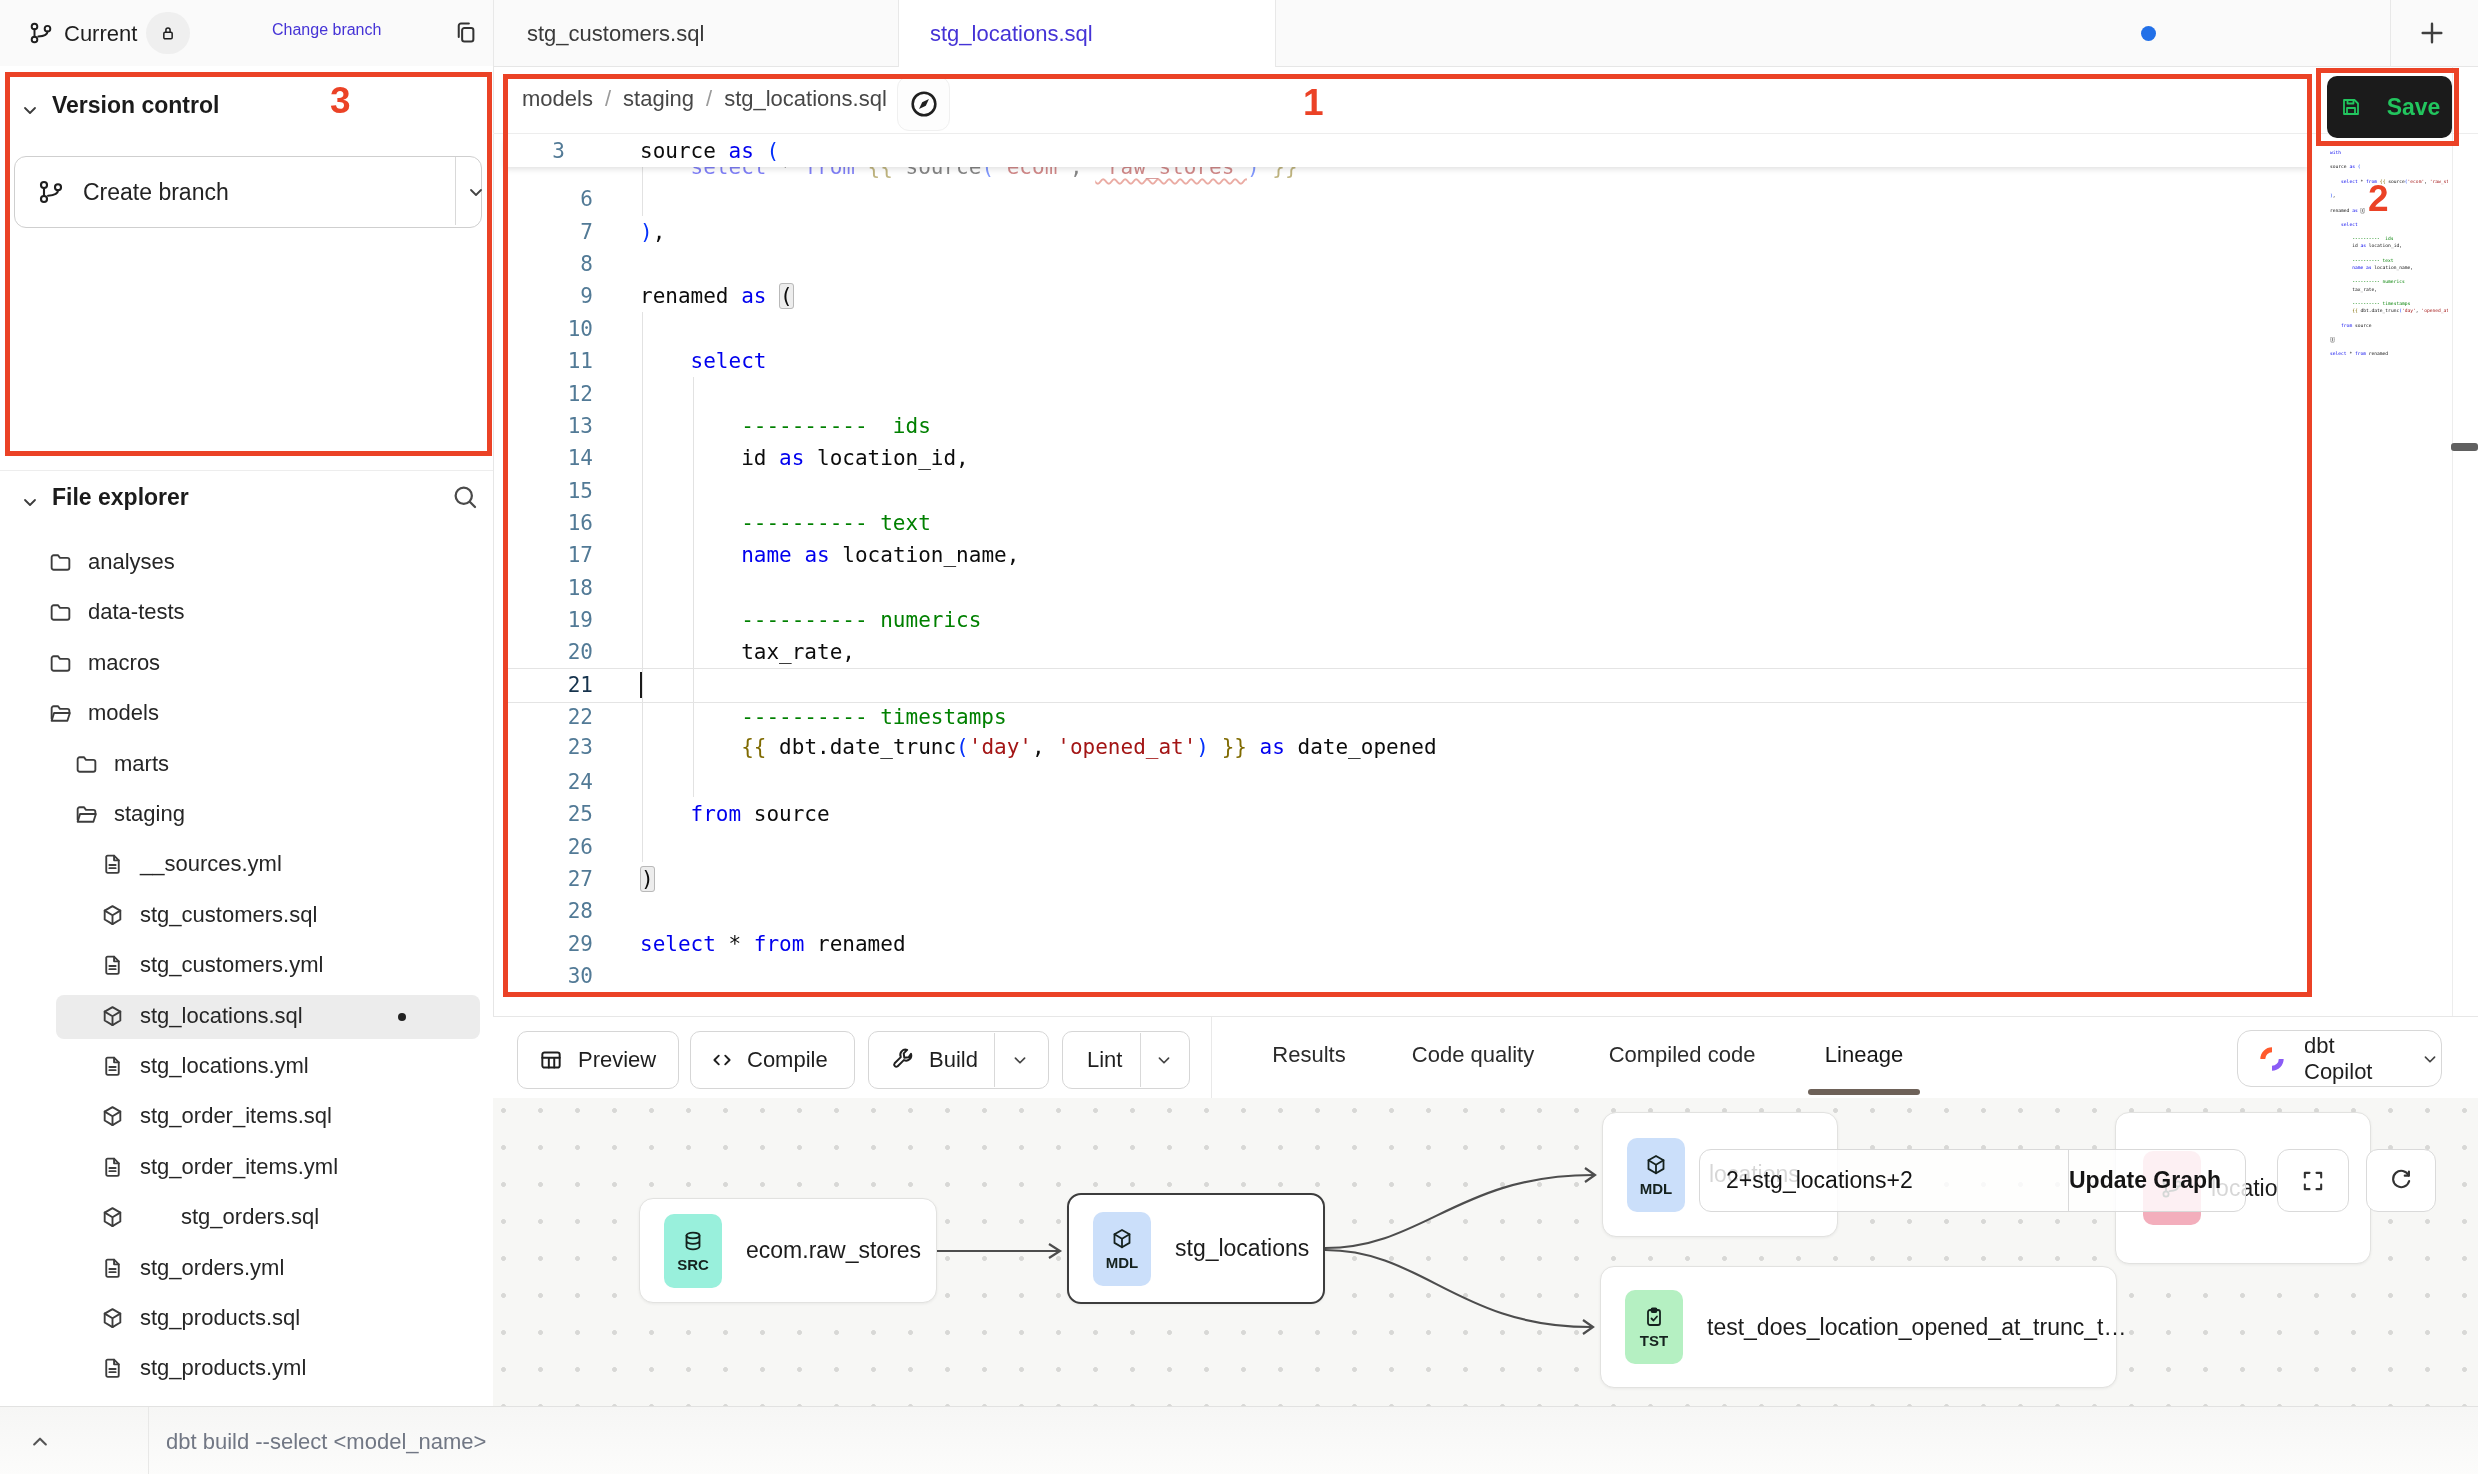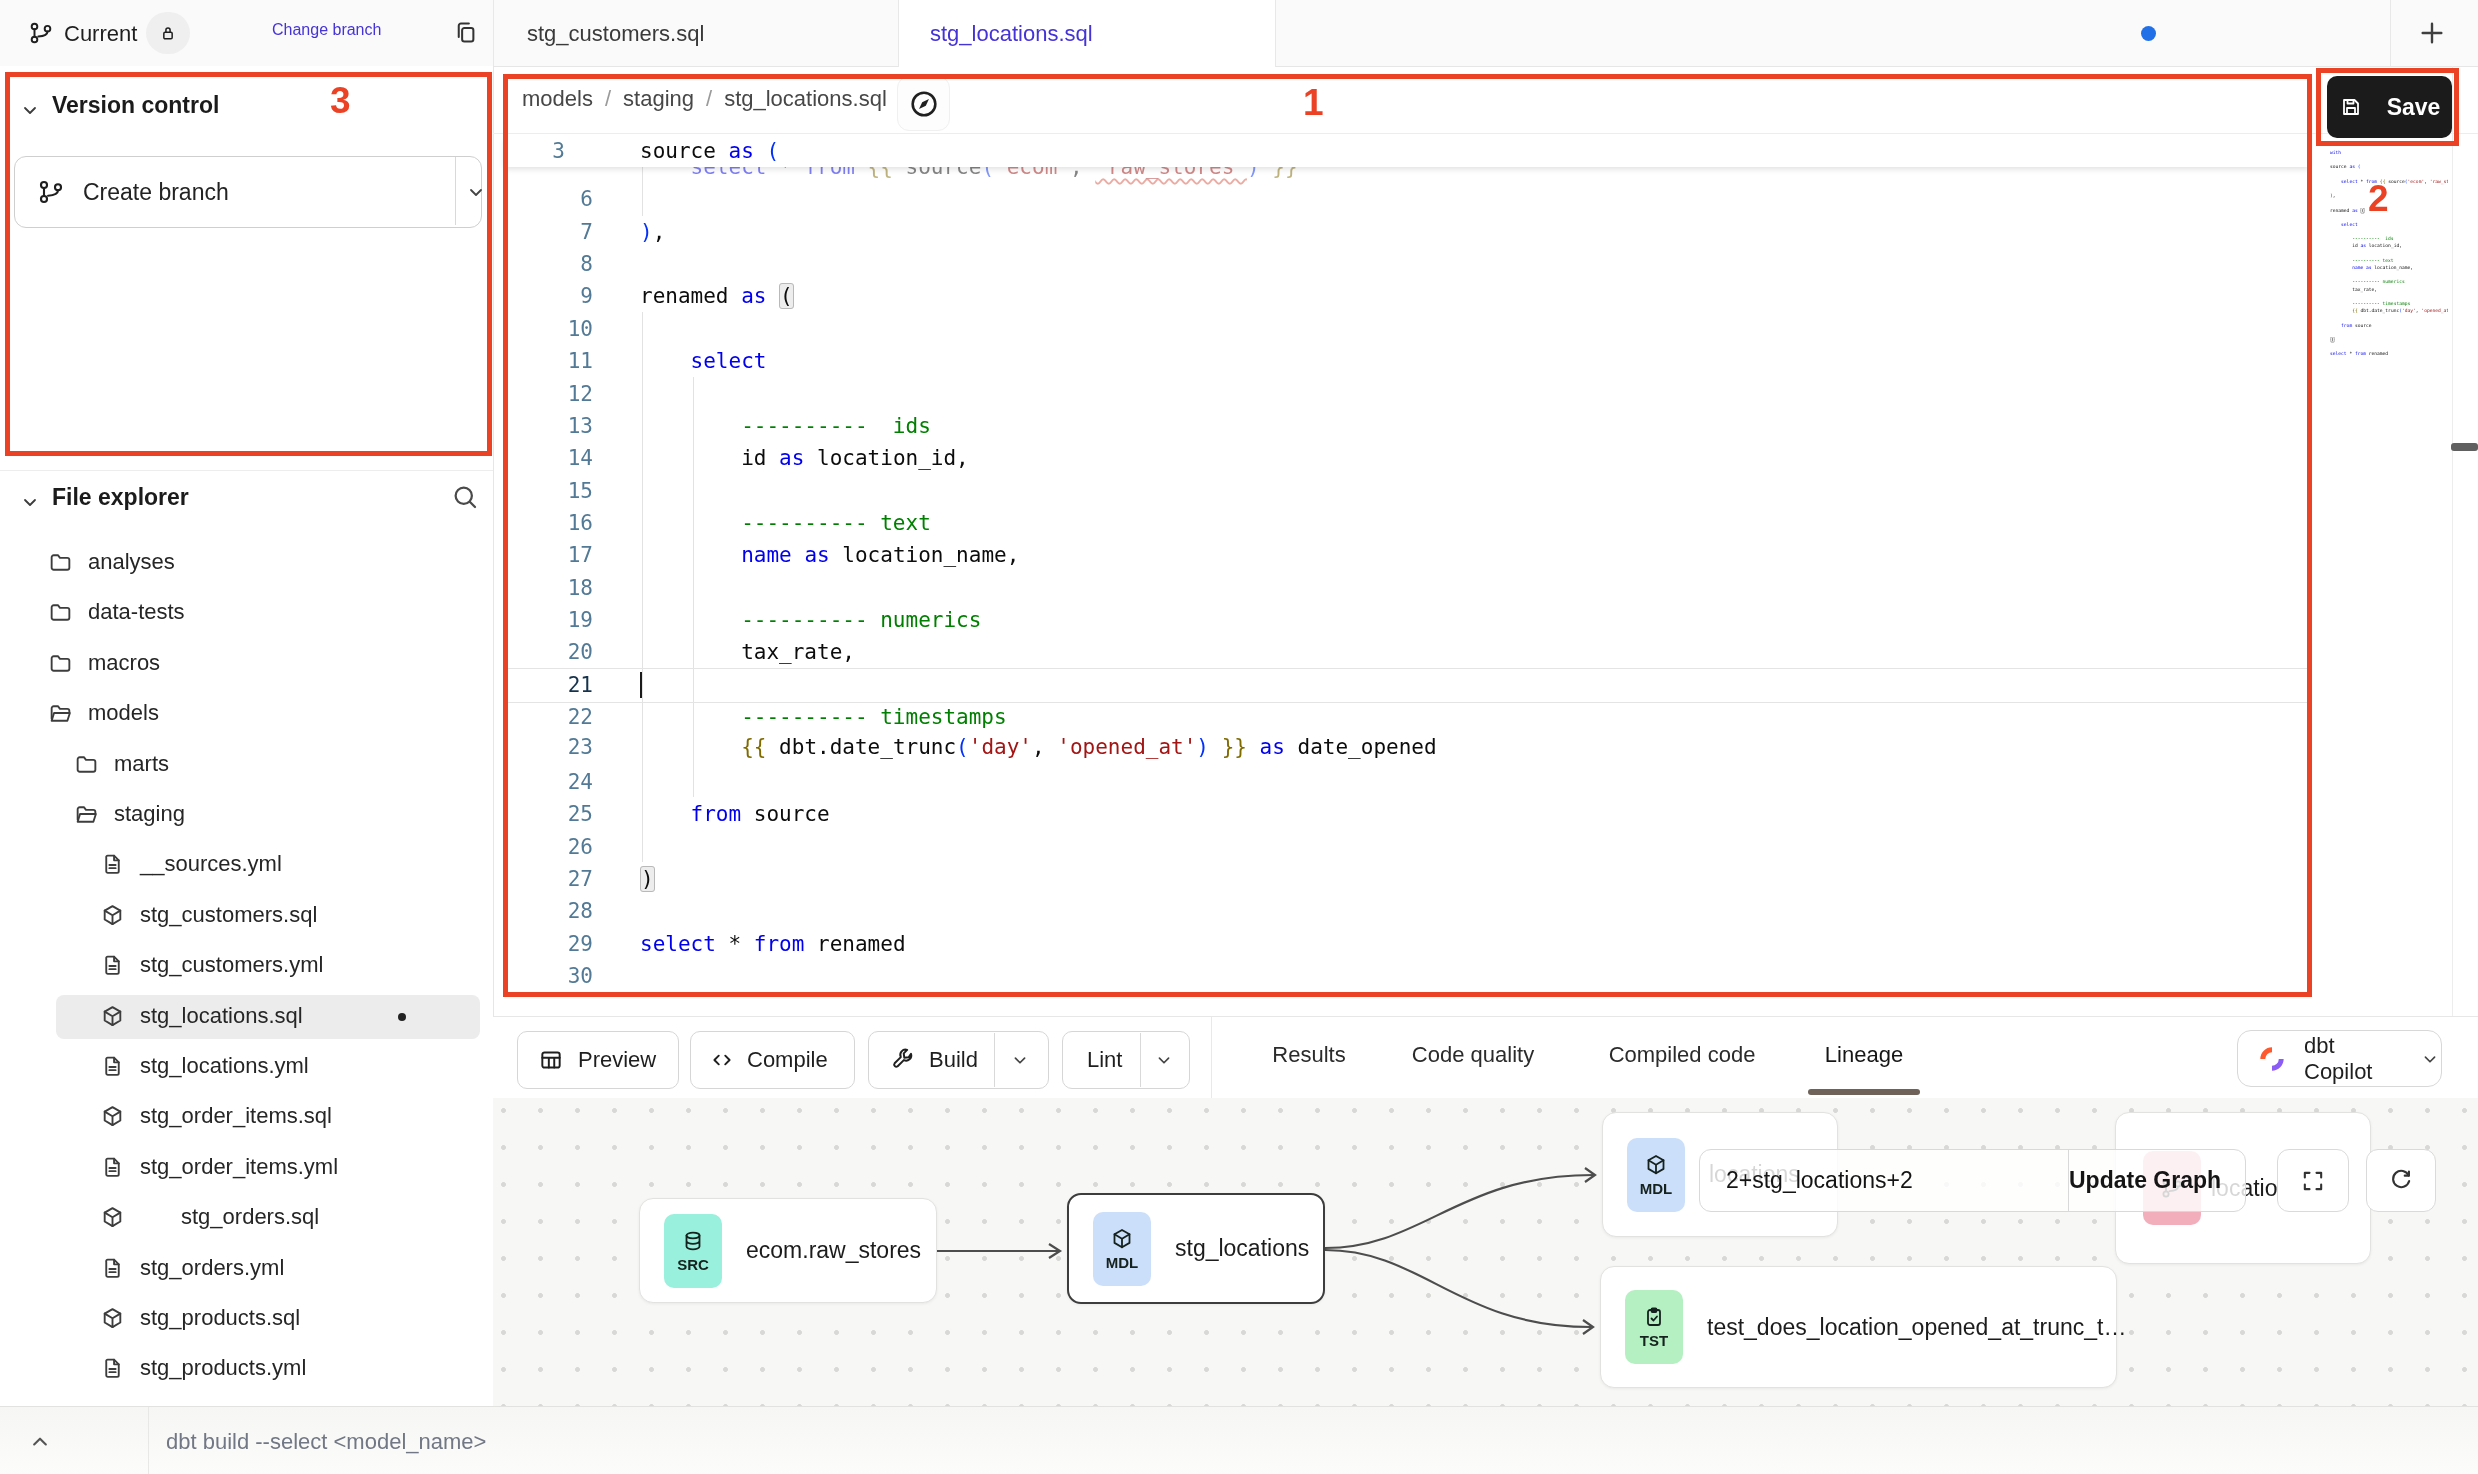--- a/index.html
+++ b/index.html
@@ -27,21 +27,21 @@
   .tree-sel{position:absolute;left:56px;top:3px;width:424px;height:44px;background:#ececec;border-radius:8px;}
   .tree-label{position:absolute;font-size:22px;color:#262626;top:11px;}
   .tree-ico{position:absolute;top:12px;color:#3d3d3d;}
   .mod-dot{position:absolute;left:398px;top:21px;width:8px;height:8px;border-radius:50%;background:#222;}
 
   
   #breadcrumb{left:522px;top:86px;font-size:22px;color:#474747;}
   .bc-sep{color:#9a9a9a;padding:0 12px;}
   #compass-btn{left:897px;top:76px;width:51px;height:53px;border:1px solid #f0f0f0;border-radius:12px;background:#fdfdfd;justify-content:center;}
   #bc-border{left:493px;top:133px;width:1985px;height:1px;background:#ededed;}
-  #save-btn{left:2327px;top:76px;width:125px;height:62px;background:#1b1b1b;border-radius:10px;color:#ffffff;
+  #save-btn{left:2327px;top:76px;width:125px;height:62px;background:#1b1b1b;border-radius:10px;color:#22c55e;
             justify-content:center;gap:24px;font-size:23px;font-weight:700;}
   .code-line{position:absolute;left:503px;width:1807px;height:33px;font-family:"DejaVu Sans Mono",monospace;
              font-size:21px;display:flex;align-items:center;}
   .gut{position:absolute;left:0;width:90px;text-align:right;color:#527a96;font-size:21px;}
   .gut-cur{color:#16334d;}
   .ct{position:absolute;left:137px;white-space:pre;}
   .tk-d{color:#0c0c0c}.tk-k{color:#0000EE}.tk-s{color:#A31515}.tk-c{color:#008000}
   .tk-j{color:#7F6A00}.tk-p{color:#0431FA}
   .tk-e{color:#A31515;text-decoration:underline wavy #d65a4a 1.5px;text-underline-offset:4px;}
   .tk-m{color:#0c0c0c;background:#ededed;border:1px solid #b9b9b9;border-radius:3px;}

